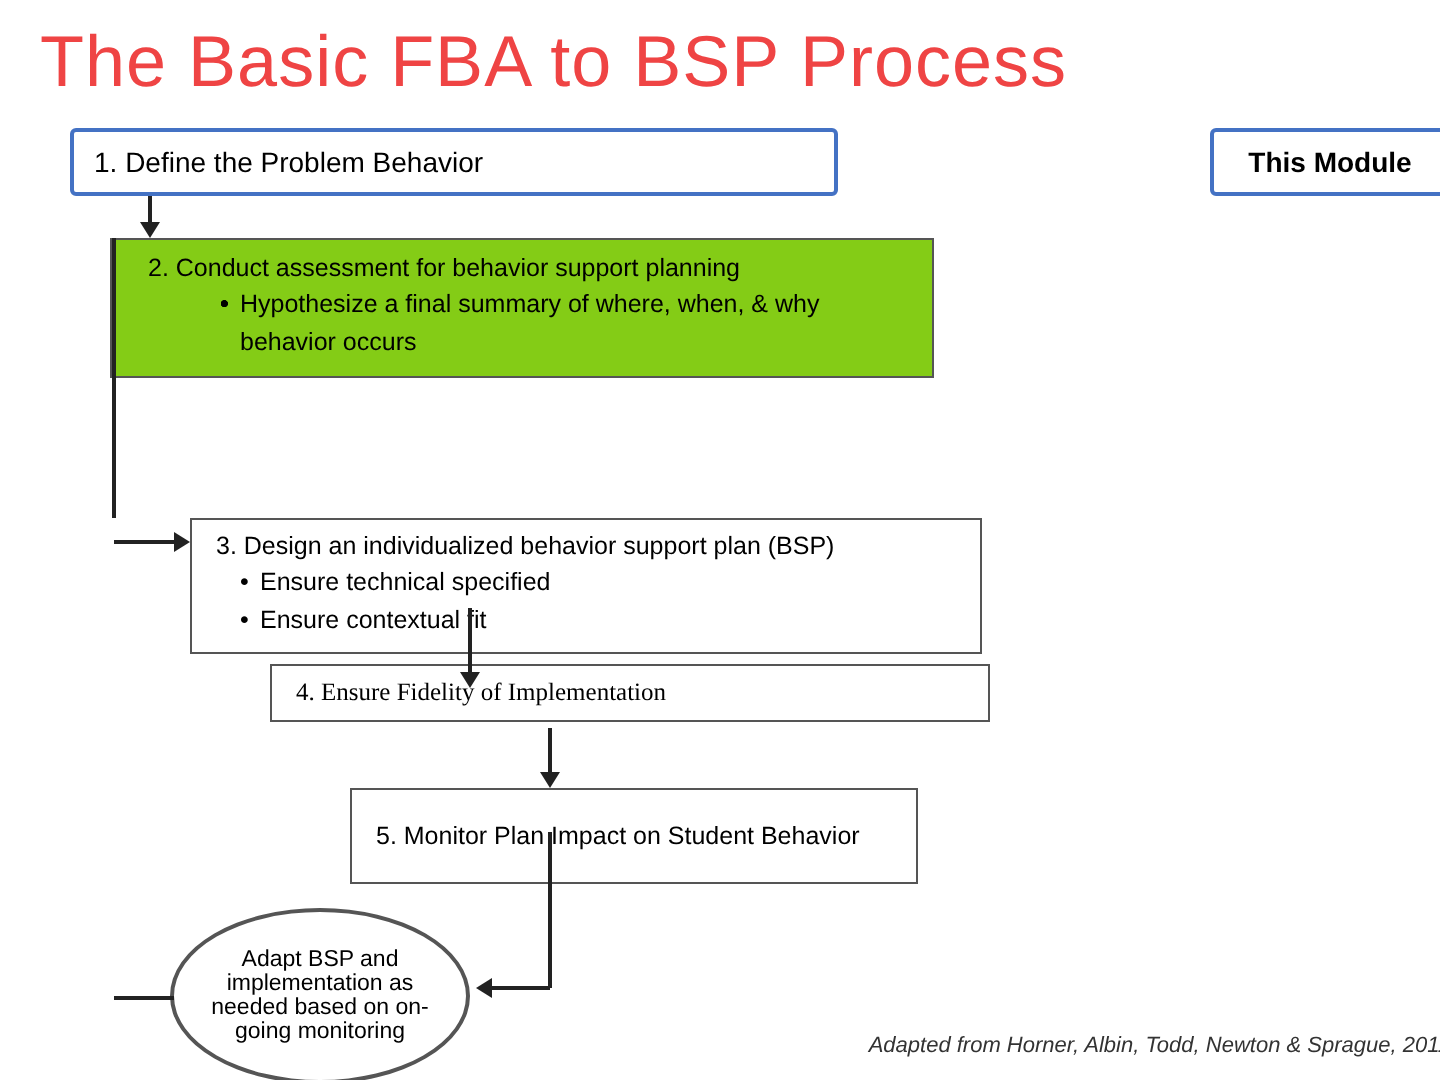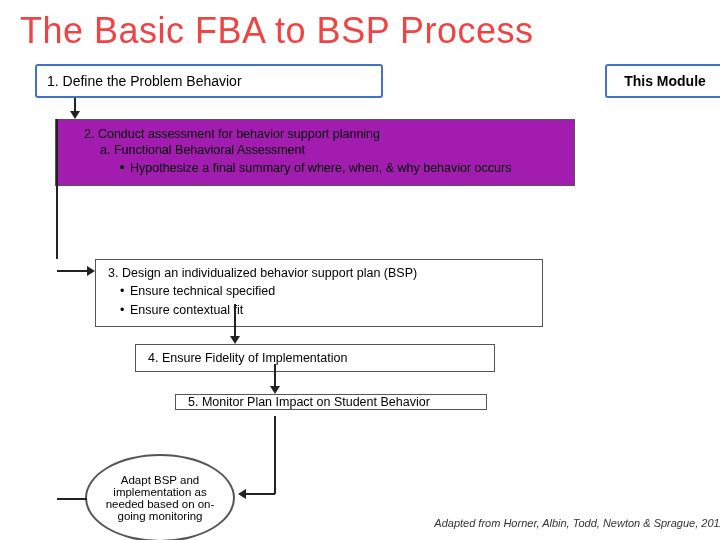--- a/index.html
+++ b/index.html
@@ -41,21 +41,21 @@
       left: 15px;
       width: 690px;
       height: 470px;
       pointer-events: none;
     }
 
     .box-step1 {
       position: absolute;
       top: 0;
       left: 0;
-      width: 348px;
+      width: 384px;
       border: 2px solid #4472c4;
       border-radius: 3px;
       padding: 7px 10px;
       font-size: 14px;
       background: #fff;
     }
     .badge-module {
       position: absolute;
       top: 0;
       right: 0;
@@ -65,53 +65,54 @@
       padding: 7px 10px;
       font-size: 14px;
       font-weight: bold;
       background: #fff;
       text-align: center;
     }
     .box-step2 {
       position: absolute;
       top: 55px;
       left: 20px;
-      width: 520px;
+      width: 412px;
       border: 1px solid #555;
-      padding: 7px 28px;
+      padding: 7px 18px;
       font-size: 12.5px;
-      background: #a21caf;
+      background: #84cc16;
     }
     .box-step3 {
       position: absolute;
       top: 195px;
       left: 60px;
-      width: 448px;
+      width: 396px;
       border: 1px solid #555;
       padding: 6px 12px;
       font-size: 12.5px;
       background: #fff;
     }
     .box-step4 {
       position: absolute;
-      top: 280px;
+      top: 268px;
       left: 100px;
       width: 360px;
       border: 1px solid #555;
       padding: 6px 12px;
       font-size: 12.5px;
       background: #fff;
+      font-family: Liberation Serif, serif;
     }
     .box-step5 {
       position: absolute;
       top: 330px;
       left: 140px;
-      width: 312px;
+      width: 284px;
       border: 1px solid #555;
-      padding: 0 12px;
+      padding: 16px 12px;
       font-size: 12.5px;
       background: #fff;
     }
     .oval-abs {
       position: absolute;
       top: 390px;
       left: 50px;
       width: 150px;
       height: 88px;
       border: 2px solid #555;
@@ -131,21 +132,20 @@
 <div class="page">
   <div class="title">The Basic FBA to BSP Process</div>
 
   <div style="position:relative; width:690px; height:470px; left:15px; top:0;">
 
     <div class="box-step1">1. Define the Problem Behavior</div>
     <div class="badge-module">This Module</div>
 
     <div class="box-step2">
       <div>2. Conduct assessment for behavior support planning</div>
-      <div style="padding-left:16px; margin-top:2px;">a. Functional Behavioral Assessment</div>
       <ul style="padding-left:36px; margin-top:2px;">
         <li style="list-style:none;position:relative;padding-left:10px;line-height:1.5;font-size:12.5px;"><span style="position:absolute;left:0;">•</span></li>
         <li style="list-style:none;position:relative;padding-left:10px;line-height:1.5;font-size:12.5px;"><span style="position:absolute;left:0;">•</span></li>
         <li style="list-style:none;position:relative;padding-left:10px;line-height:1.5;font-size:12.5px;"><span style="position:absolute;left:0;">•</span></li>
         <li style="list-style:none;position:relative;padding-left:10px;line-height:1.5;font-size:12.5px;"><span style="position:absolute;left:0;">•</span><span>Hypothesize a final summary of where, when, &amp; why behavior occurs</span></li>
       </ul>
     </div>
 
     <div class="box-step3">
       <div>3. Design an individualized behavior support plan (BSP)</div>

